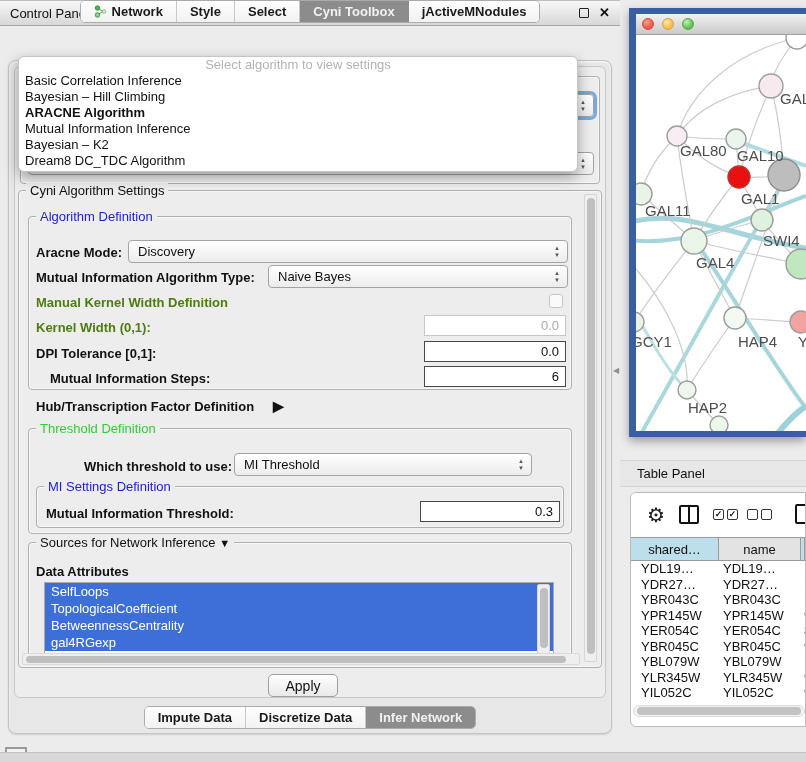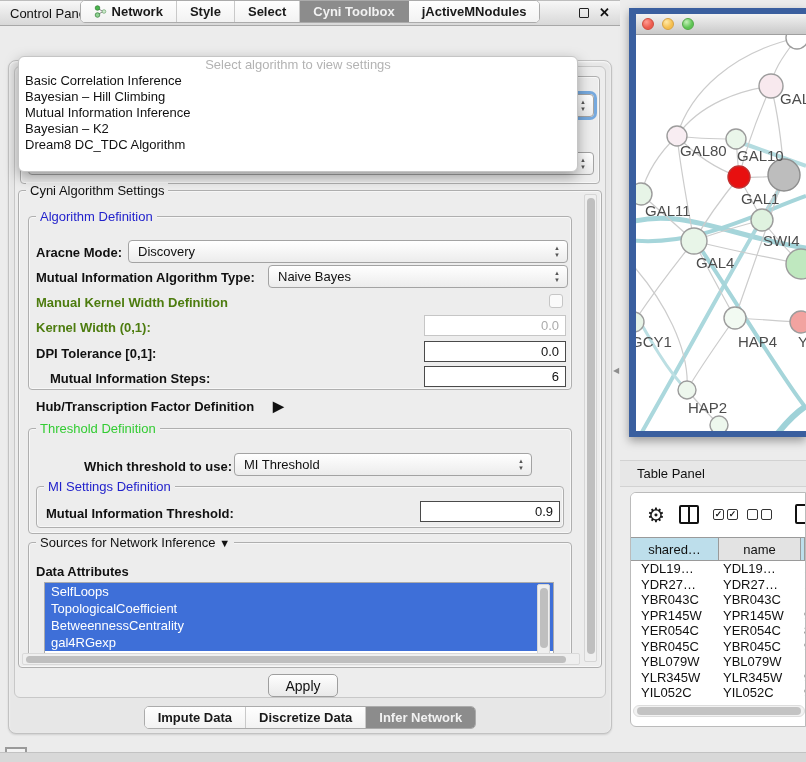--- a/index.html
+++ b/index.html
@@ -177,20 +177,21 @@
     <span class="arrows">
       <span>▲</span>
         <span>▼</span>
     </span>
   </div>
 
   <div class="popup">
     <div class="ph">Select algorithm to view settings</div>
     <div class="it">Basic Correlation Inference</div>
     <div class="it">Bayesian – Hill Climbing</div>
+    <div class="it bold">ARACNE Algorithm</div>
     <div class="it">Mutual Information Inference</div>
     <div class="it">Bayesian – K2</div>
     <div class="it">Dream8 DC_TDC Algorithm</div>
   </div>
 
   <div class="group" style="left:18px; top:190px; width:584px; height:478px;"></div>
   <div class="gtitle" style="left:26px; top:183px;">Cyni Algorithm Settings</div>
 
   <div class="group" style="left:28px; top:216px; width:544px; height:174px;"></div>
   <div class="gtitle blue" style="left:36px; top:209px;">Algorithm Definition</div>
@@ -236,21 +237,21 @@
     <span>MI Threshold</span>
     <span class="arrows">
         <span>▲</span>
         <span>▼</span>
       </span>
   </div>
 
   <div class="group" style="left:36px; top:486px; width:528px; height:42px;"></div>
   <div class="gtitle blue" style="left:44px; top:479px;">MI Settings Definition</div>
   <div class="lbl" style="left:46px; top:506px;">Mutual Information Threshold:</div>
-  <div class="field" style="left:420px; top:501px; width:140px;">0.9</div>
+  <div class="field" style="left:420px; top:501px; width:140px;">0.3</div>
 
   <div class="group" style="left:28px; top:542px; width:544px; height:118px;"></div>
   <div class="gtitle" style="left:36px; top:535px;">
     <span>Sources for Network Inference</span>
     <span style="font-size:11px;">▼</span>
   </div>
   <div class="lbl" style="left:36px; top:564px;">Data Attributes</div>
 
   <div class="attr-list">
     <div class="attr-item">SelfLoops</div>

